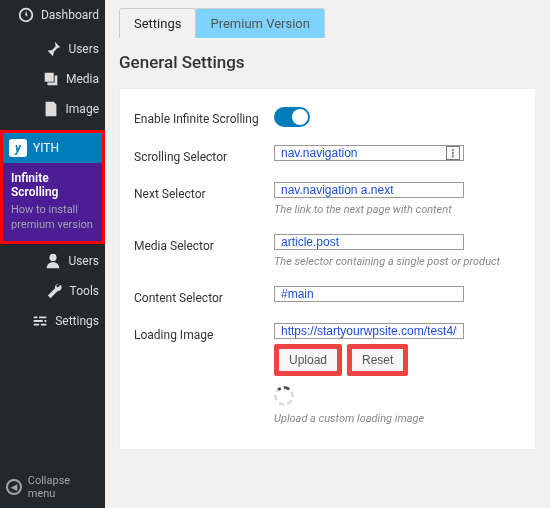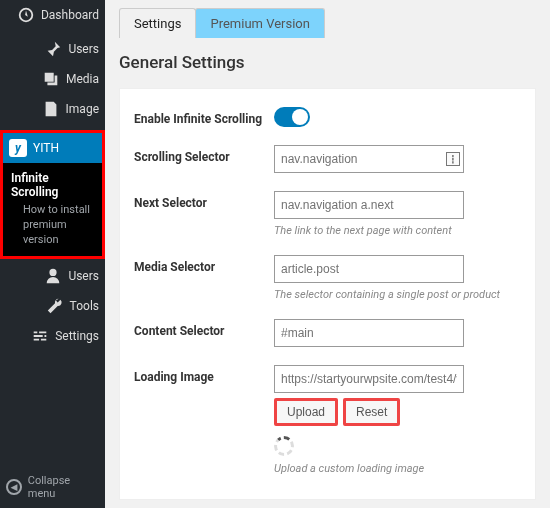--- a/index.html
+++ b/index.html
@@ -6,40 +6,40 @@
 body { font-family: -apple-system, BlinkMacSystemFont, "Segoe UI", Roboto, sans-serif; font-size: 13px; color: #333; background: #f1f1f1; }
 .wrap { display: flex; width: 550px; height: 508px; overflow: hidden; }
 .sidebar { width: 105px; background: #23282d; color: #eee; font-size: 12px; display: flex; flex-direction: column; align-items: flex-end; }
 .menu-item { display: flex; align-items: center; padding: 6px 6px; color: #ddd; cursor: pointer; gap: 6px; }
 .menu-icon { width: 18px; height: 18px; fill: #a0a5aa; flex-shrink: 0; display: flex; align-items: center; justify-content: center; }
 .menu-icon svg { width: 18px; height: 18px; fill: currentColor; }
 .menu-sep { height: 4px; }
 .highlighted-block { border: 3px solid #ff0000; margin: 2px 0; }
 .yith-item { background: #007cba; color: #fff; display: flex; align-items: center; padding: 6px 6px; gap: 6px; }
 .yith-icon { width: 18px; height: 18px; background: #fff; border-radius: 3px; color: #007cba; display: flex; align-items: center; justify-content: center; font-style: italic; font-weight: bold; font-size: 12px; }
-.submenu { background: #000000; padding: 8px 8px; }
+.submenu { background: #4c1d95; padding: 8px 8px; }
 .submenu .title { color: #fff; font-weight: 600; font-size: 12px; margin-bottom: 4px; }
-.submenu .sub { color: #a0a5aa; font-size: 11px; line-height: 1.35; margin-left: 12px; }
+.submenu .sub { color: #a0a5aa; font-size: 11px; line-height: 1.35; }
 .collapse { margin-top: auto; display: flex; align-items: center; padding: 8px 6px; color: #a0a5aa; font-size: 11px; gap: 6px; }
 .collapse .circ { width: 16px; height: 16px; border: 2px solid #a0a5aa; border-radius: 50%; display: flex; align-items: center; justify-content: center; font-size: 9px; }
 .content { flex: 1; background: #f1f1f1; padding: 0 14px 14px 14px; overflow-y: auto; }
 .tabs { display: flex; margin-top: 8px; }
 .tab { border: 1px solid #ccc; border-bottom: none; background: #7dd3fc; padding: 7px 14px; font-size: 13px; color: #555; border-radius: 3px 3px 0 0; margin-right: -1px; }
 .tab.active { background: #f1f1f1; color: #222; }
 .h2 { font-size: 17px; font-weight: 500; color: #333; margin: 14px 0 16px 0; }
 .panel { background: #fff; border: 1px solid #eee; padding: 18px 14px 6px 14px; }
 .row { display: flex; align-items: flex-start; margin-bottom: 18px; }
-.label { width: 140px; font-size: 12px; font-weight: 700; color: #333; padding-top: 5px; }
+.label { width: 140px; font-size: 12px; font-weight: 400; color: #333; padding-top: 5px; }
 .field { flex: 1; }
-.input { width: 190px; height: 28px; border: 1px solid #999; padding: 4px 6px; font-size: 12px; color: #737373; background: #fff; }
+.input { width: 190px; height: 16px; border: 1px solid #999; padding: 4px 6px; font-size: 12px; color: #1d4ed8; background: #fff; }
 .help { font-size: 11px; font-style: italic; color: #888; margin-top: 5px; }
 .toggle { width: 36px; height: 20px; background: #007cba; border-radius: 10px; position: relative; }
 .toggle::after { content: ""; position: absolute; right: 2px; top: 2px; width: 16px; height: 16px; background: #fff; border-radius: 50%; }
 .btns-inline { display: flex; gap: 5px; margin-top: 5px; }
-.btn-sm { border: 3px solid #ef4444; background: #f7f7f7; padding: 4px 10px; font-size: 12px; color: #555; cursor: pointer; border-radius: 2px; }
+.btn-sm { border: 5px solid #ef4444; background: #f7f7f7; padding: 4px 10px; font-size: 12px; color: #555; cursor: pointer; border-radius: 2px; }
 .spinner { width: 20px; height: 20px; margin: 10px 0 6px 0; border: 3px solid #ddd; border-top-color: #555; border-radius: 50%; border-style: dashed; }
 .input-wrap { position: relative; display: inline-block; }
 .input-badge { position: absolute; right: 4px; top: 50%; transform: translateY(-50%); width: 14px; height: 14px; border: 1px solid #777; font-size: 8px; display: flex; align-items: center; justify-content: center; color: #555; background: #fafafa; }
 </style>
 </head>
 <body>
 
 <div class="wrap">
   <div class="sidebar">
     <div class="menu-item">

